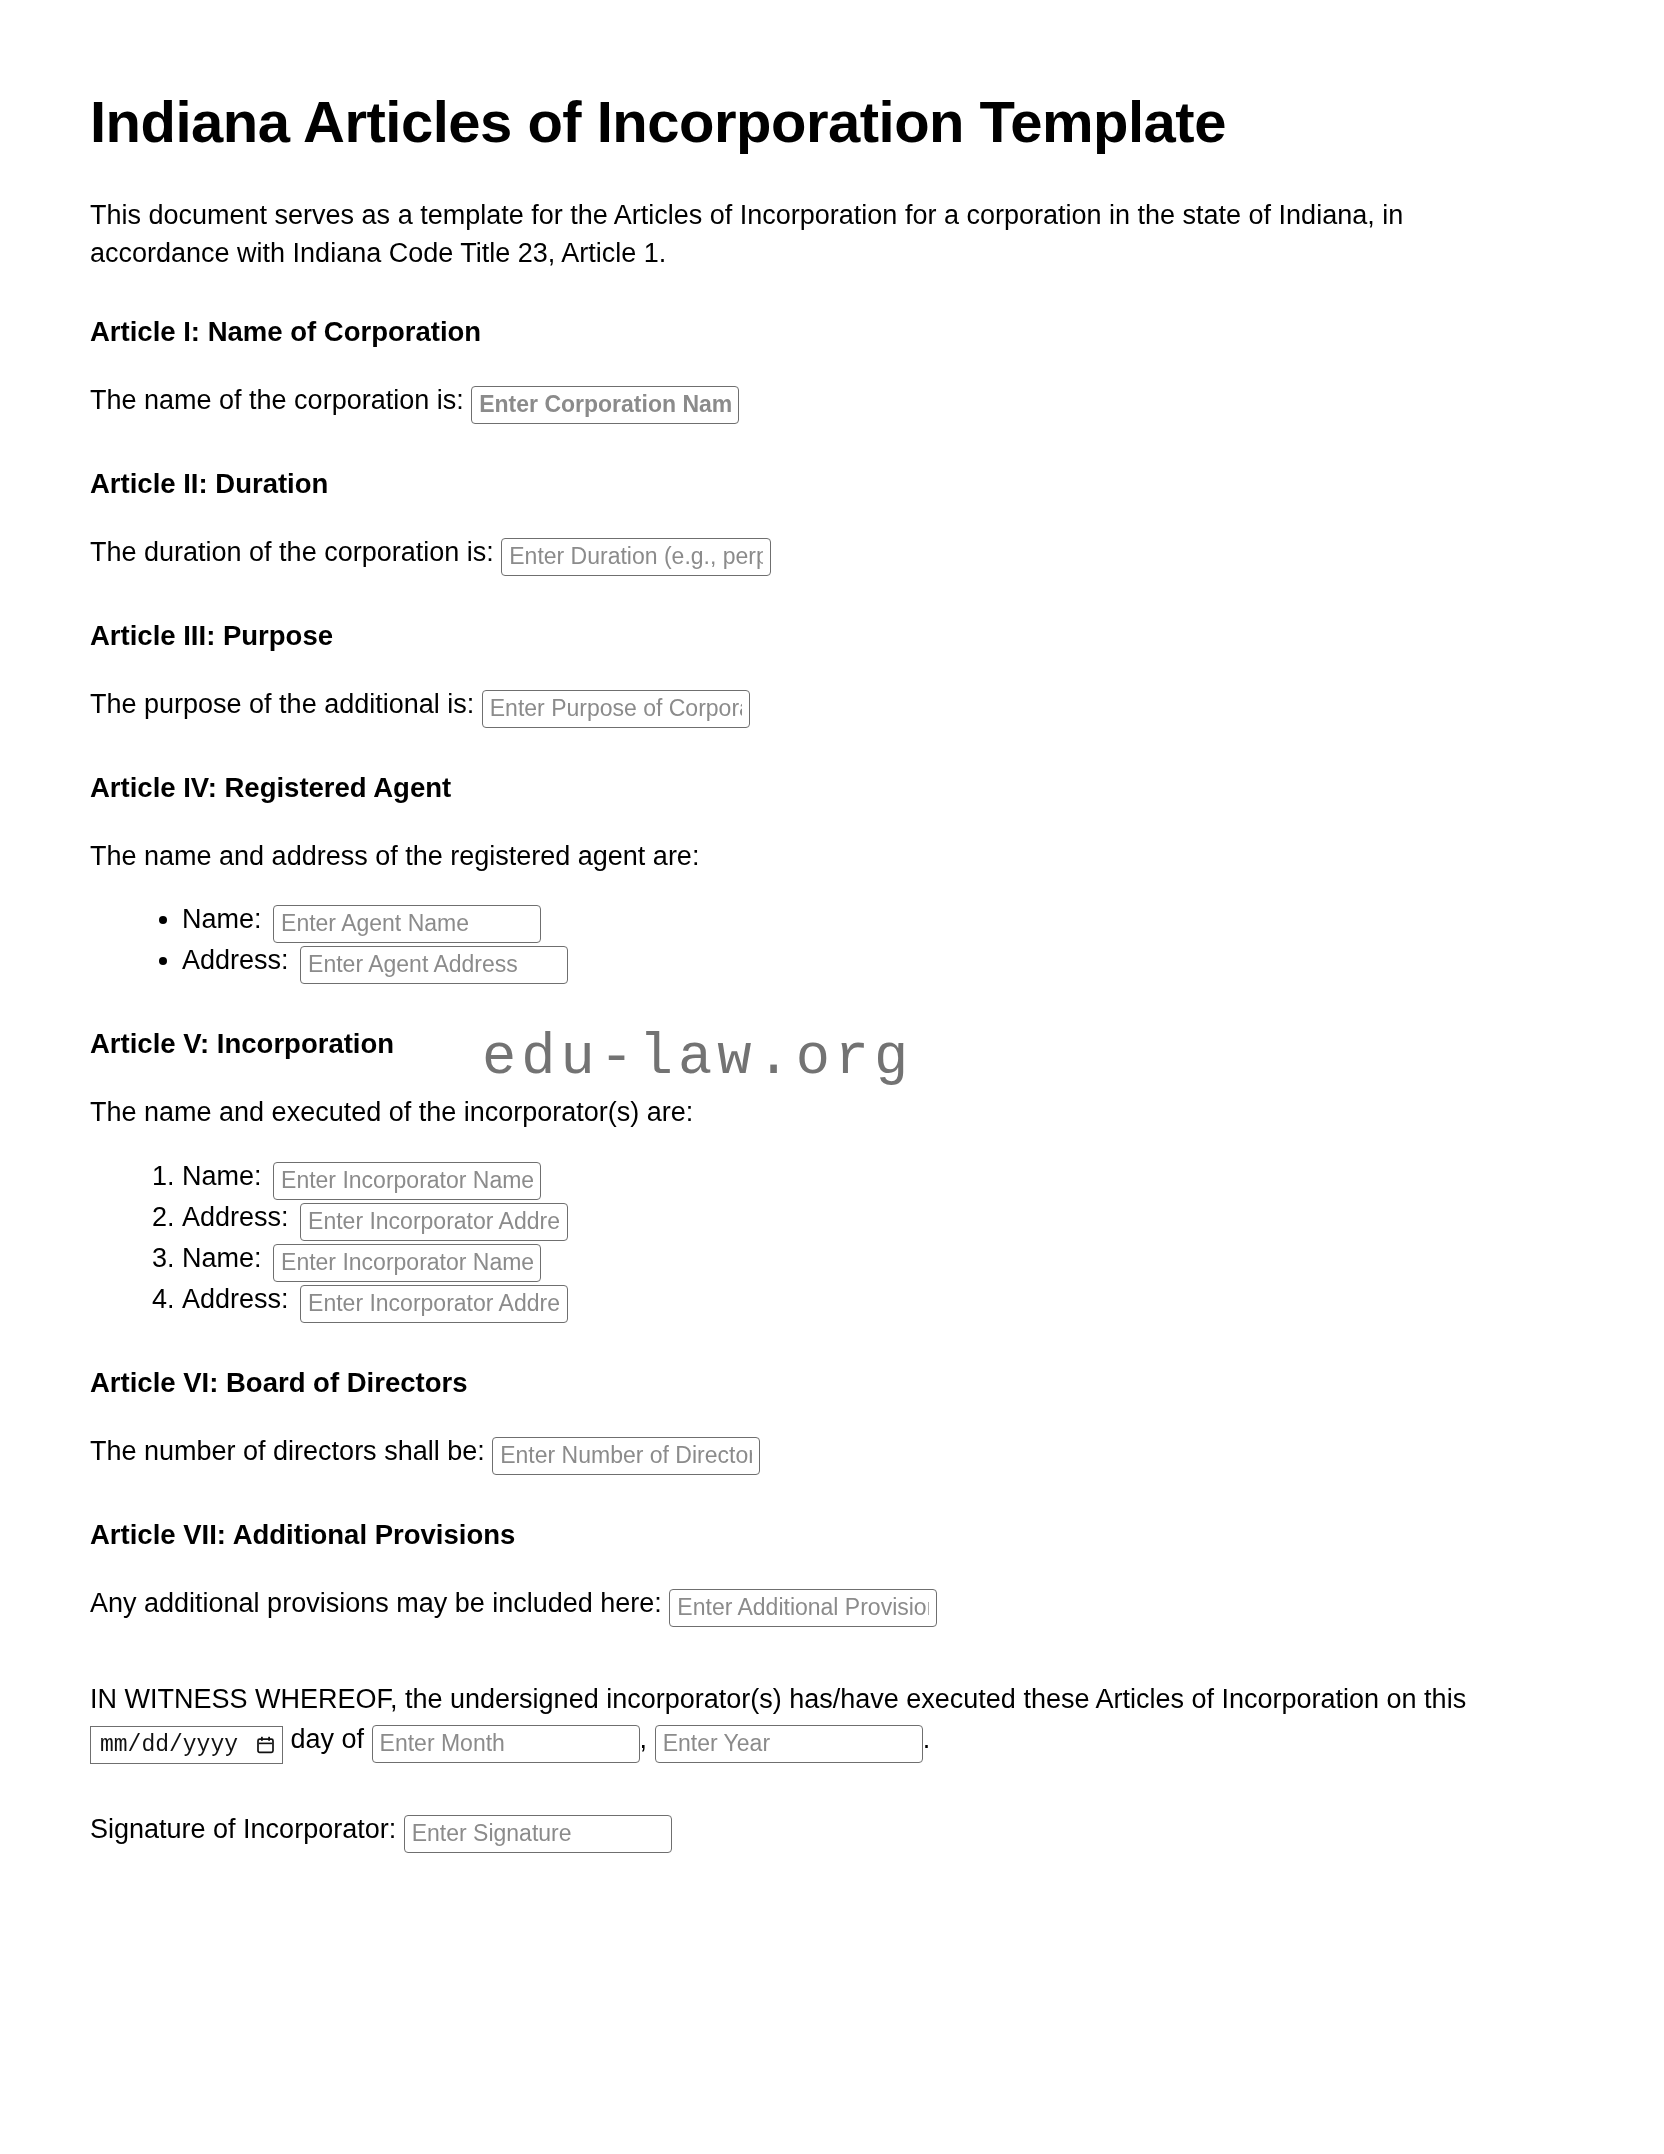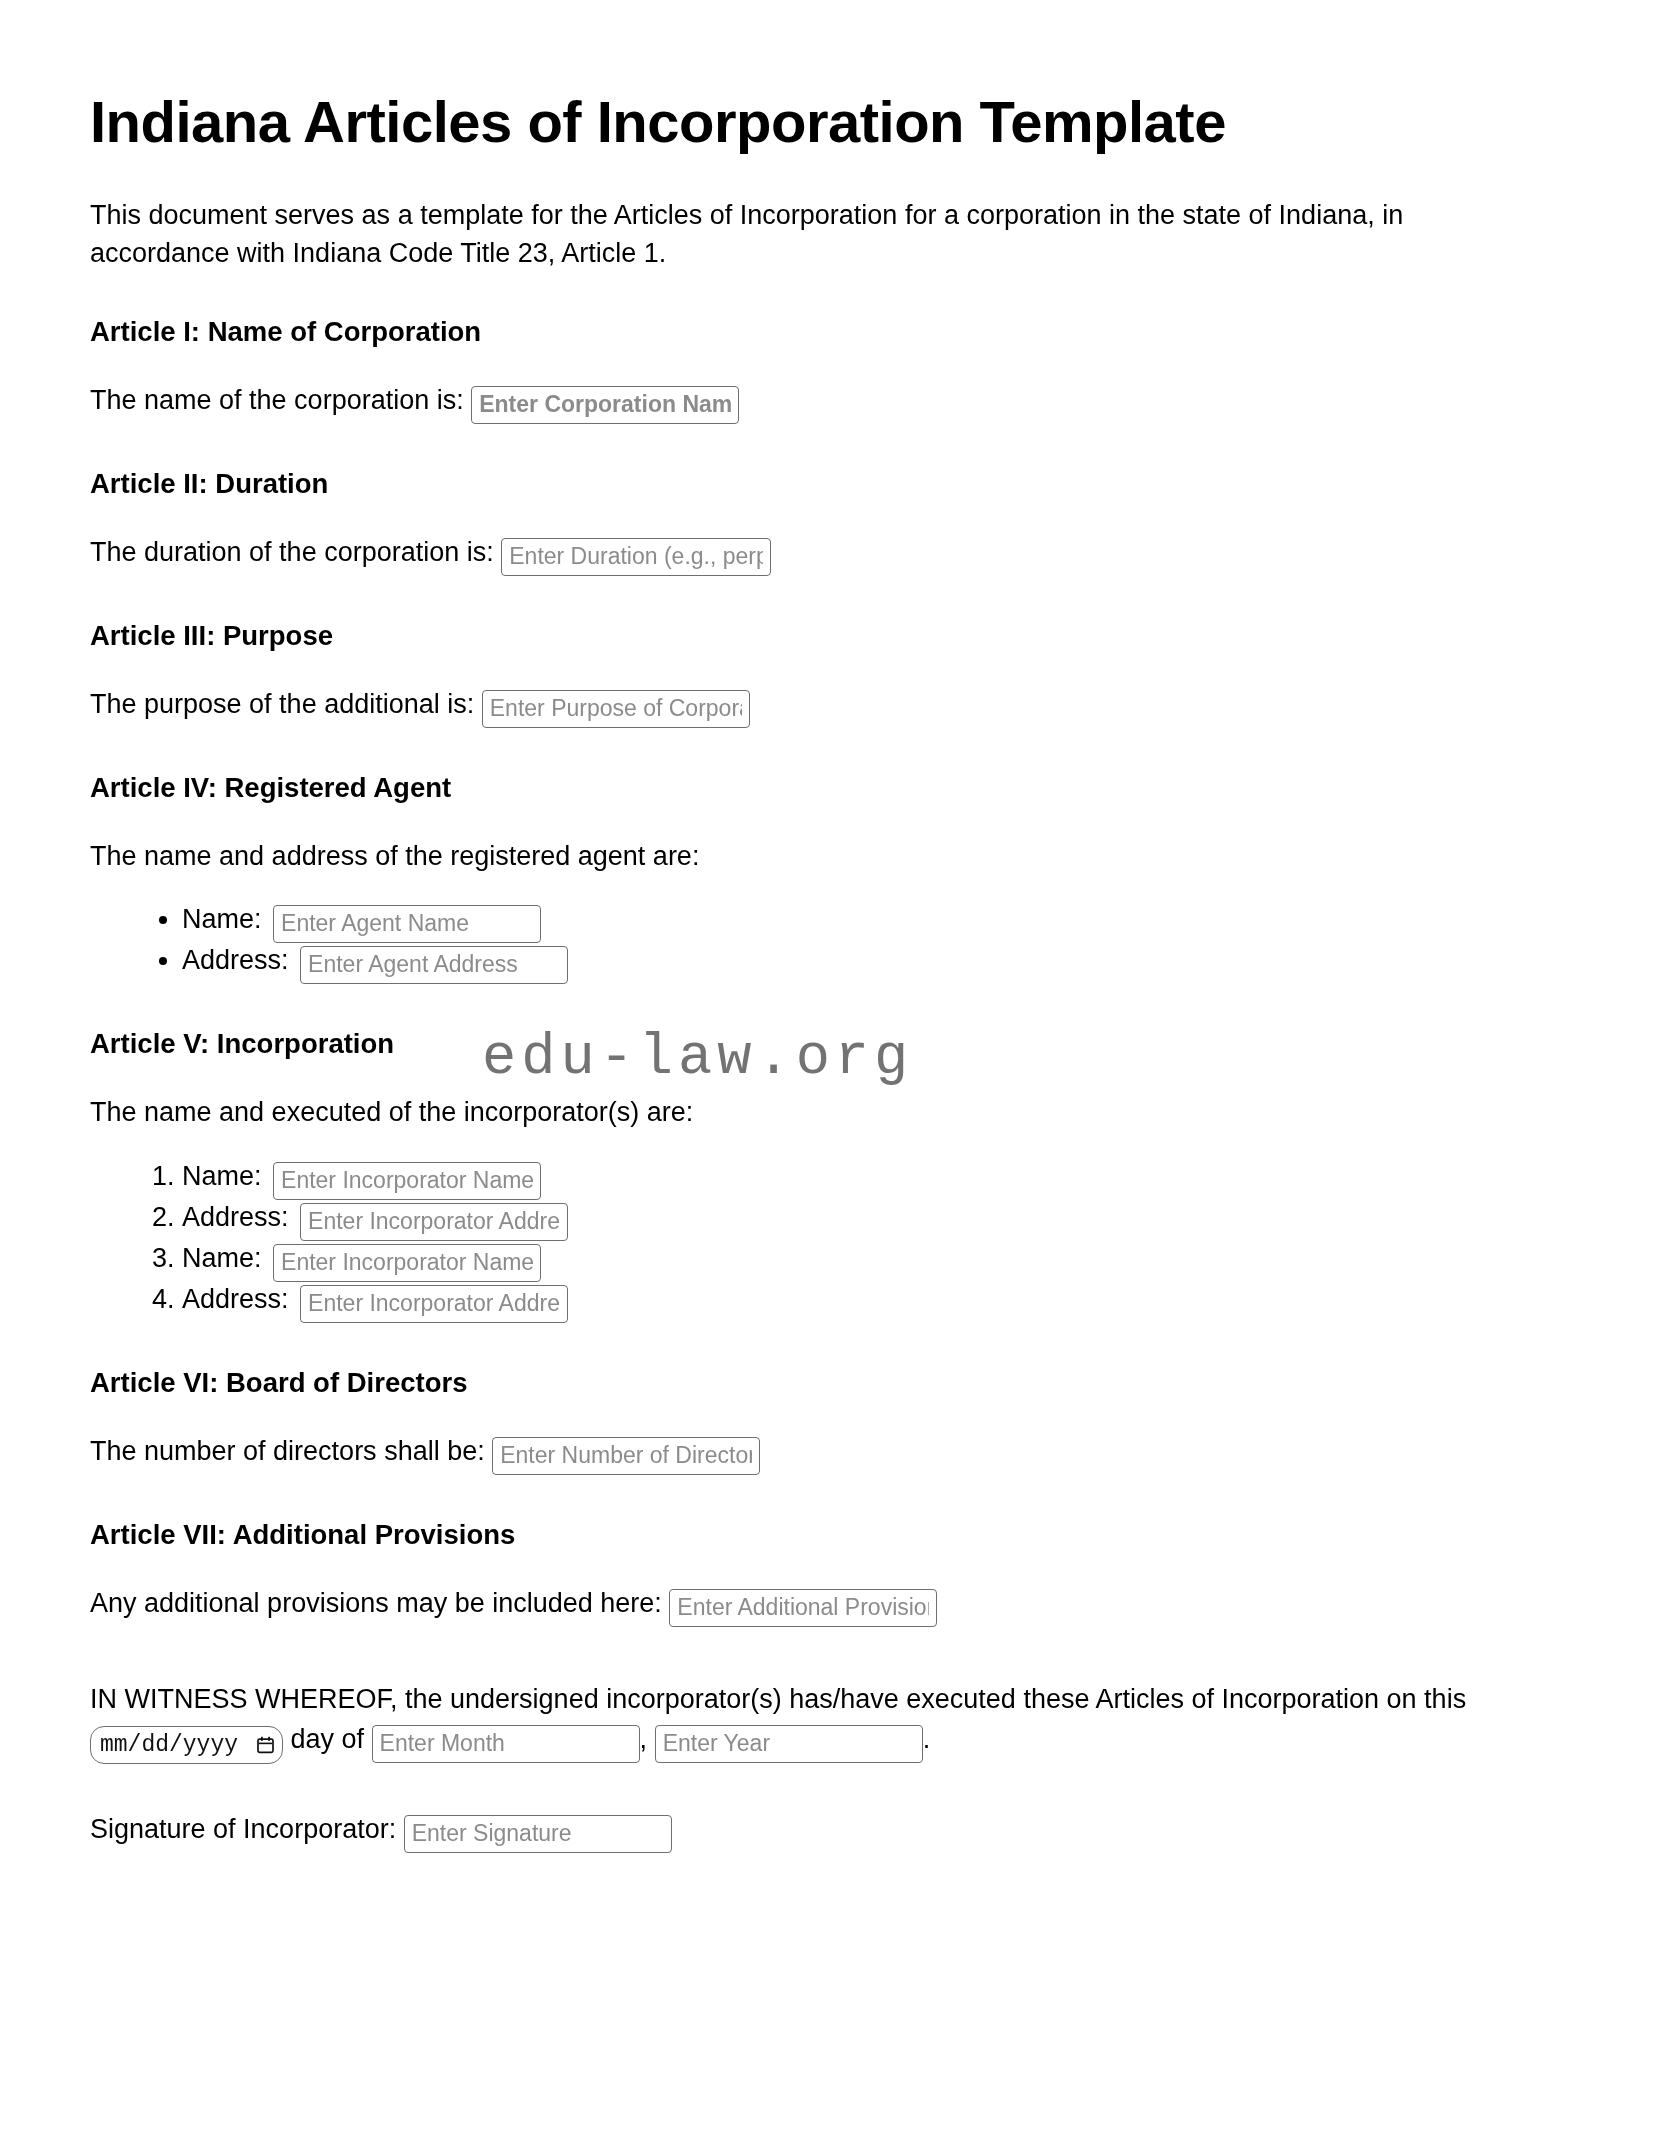--- a/index.html
+++ b/index.html
@@ -95,21 +95,21 @@
   .w-month { width: 268px; }
   .w-year  { width: 268px; }
   .w-sign  { width: 268px; }
 
   
   .date-input {
     display: inline-flex;
     align-items: center;
     justify-content: space-between;
     border: 1.6px solid #6f6f6f;
-    border-radius: 14px;
+    border-radius: 0;
     background: #ffffff;
     height: 38px;
     width: 193px;
     padding: 0 8px 0 9px;
     box-sizing: border-box;
     vertical-align: -3px;
   }
   .date-text {
     font-family: "Liberation Mono", monospace;
     font-size: 23px;

